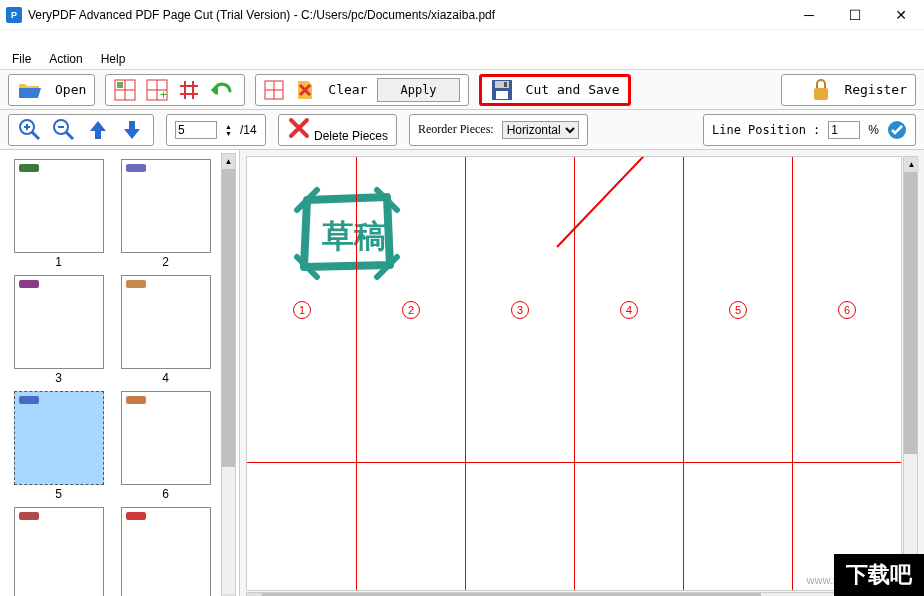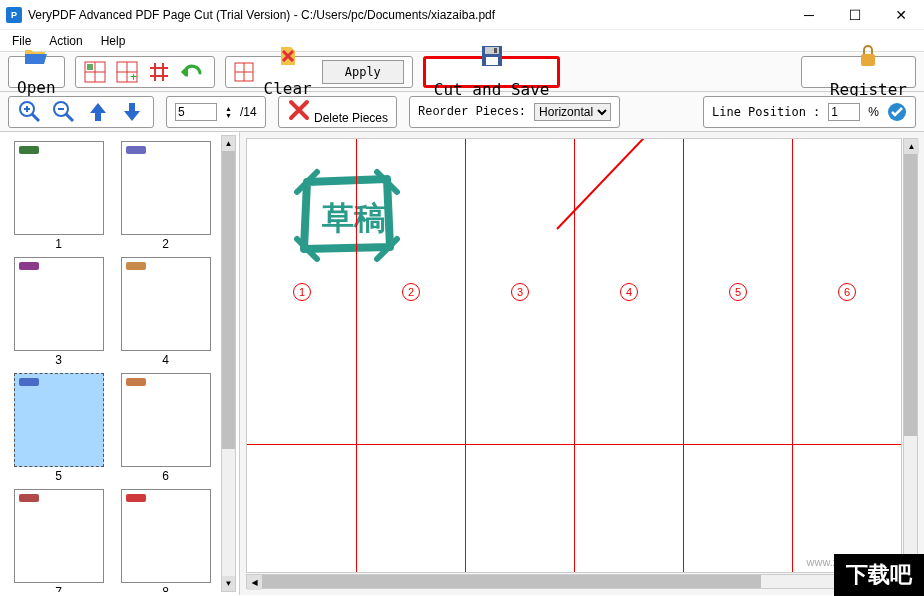--- a/index.html
+++ b/index.html
@@ -2,25 +2,25 @@
 <html><head>
 <meta charset="utf-8">
 <style>
 * { box-sizing: border-box; margin: 0; padding: 0; }
 body { font-family: "Segoe UI", Tahoma, sans-serif; font-size: 12px; background: #fff; width: 924px; height: 596px; overflow: hidden; position: relative; }
 .titlebar { height: 30px; background: #fff; display: flex; align-items: center; padding: 0 0 0 6px; border-bottom: 1px solid #eee; }
 .titlebar .app-icon { width: 16px; height: 16px; background: #1976d2; border-radius: 2px; margin-right: 6px; display: flex; align-items: center; justify-content: center; color: #fff; font-size: 9px; font-weight: bold; }
 .titlebar .title { flex: 1; font-size: 12px; }
 .titlebar .win-controls { display: flex; }
 .titlebar .win-btn { width: 46px; height: 30px; display: flex; align-items: center; justify-content: center; font-size: 14px; cursor: pointer; }
-.menubar { height: 22px; display: flex; align-items: center; padding: 0 4px; gap: 2px; border-bottom: 1px solid #ddd; }
+.menubar { height: 22px; display: flex; align-items: center; padding: 0 4px; gap: 2px; border-bottom: 1px solid #ddd; margin-top: 18px; }
 .menubar .menu-item { padding: 2px 8px; cursor: pointer; }
 .toolbar1 { height: 40px; display: flex; align-items: center; padding: 4px 8px; gap: 10px; border-bottom: 1px solid #ccc; background: #fafafa; }
 .toolbar1 .group { display: flex; align-items: center; gap: 10px; border: 1px solid #999; border-radius: 3px; padding: 3px 8px; height: 32px; background: #fff; }
-.toolbar1 .big-btn { display: flex; align-items: center; gap: 12px; cursor: pointer; font-family: monospace; font-size: 16px; flex-direction: column; }
+.toolbar1 .big-btn { display: flex; align-items: center; gap: 12px; cursor: pointer; font-family: monospace; font-size: 13px; }
 .toolbar1 .mid-btn { border: 1px solid #999; padding: 4px 22px; font-family: monospace; font-size: 12px; cursor: pointer; background: #f0f0f0; }
 .toolbar1 .highlight { border: 3px solid #e00; justify-content: flex-end; }
 .toolbar2 { height: 40px; display: flex; align-items: center; padding: 4px 8px; gap: 12px; border-bottom: 1px solid #ccc; background: #fafafa; }
 .toolbar2 .group { display: flex; align-items: center; gap: 8px; border: 1px solid #999; border-radius: 3px; padding: 3px 8px; height: 32px; background: #fff; }
 .icon { display: inline-flex; align-items: center; justify-content: center; }
 .content { display: flex; height: 463px; }
 .sidebar { width: 240px; border-right: 1px solid #ccc; position: relative; background: #fff; }
 .sidebar-inner { position: absolute; inset: 3px 18px 3px 3px; overflow: hidden; }
 .thumb-grid { display: grid; grid-template-columns: 1fr 1fr; gap: 6px 8px; padding: 6px; }
 .thumb { display: flex; flex-direction: column; align-items: center; gap: 2px; }
@@ -201,21 +201,21 @@
     <div class="big-btn">
       <span class="icon">
           <svg width="24" height="24">
             <path d="M4 4l16 16M20 4L4 20" stroke="#d33" stroke-width="4" stroke-linecap="round"></path>
           </svg>
         </span>
       <span>Delete Pieces</span>
     </div>
   </div>
   <div class="group">
-    <span style="font-family:Liberation Mono, monospace;">Reorder Pieces:</span>
+    <span style="font-family:Liberation Serif, serif;">Reorder Pieces:</span>
     <select><option>Horizontal</option></select>
   </div>
   <div class="group" style="margin-left:auto;">
     <span style="font-family:monospace;text-align:center;">Line Position :</span>
     <input class="spin" type="text" style="width: 32px;" value="1">
     <span>%</span>
     <span class="icon">
         <svg width="20" height="20">
           <circle cx="10" cy="10" r="9" fill="#2a8ad0"></circle>
           <path d="M5 10l3 3 7-7" stroke="#fff" stroke-width="2.5" fill="none"></path>

